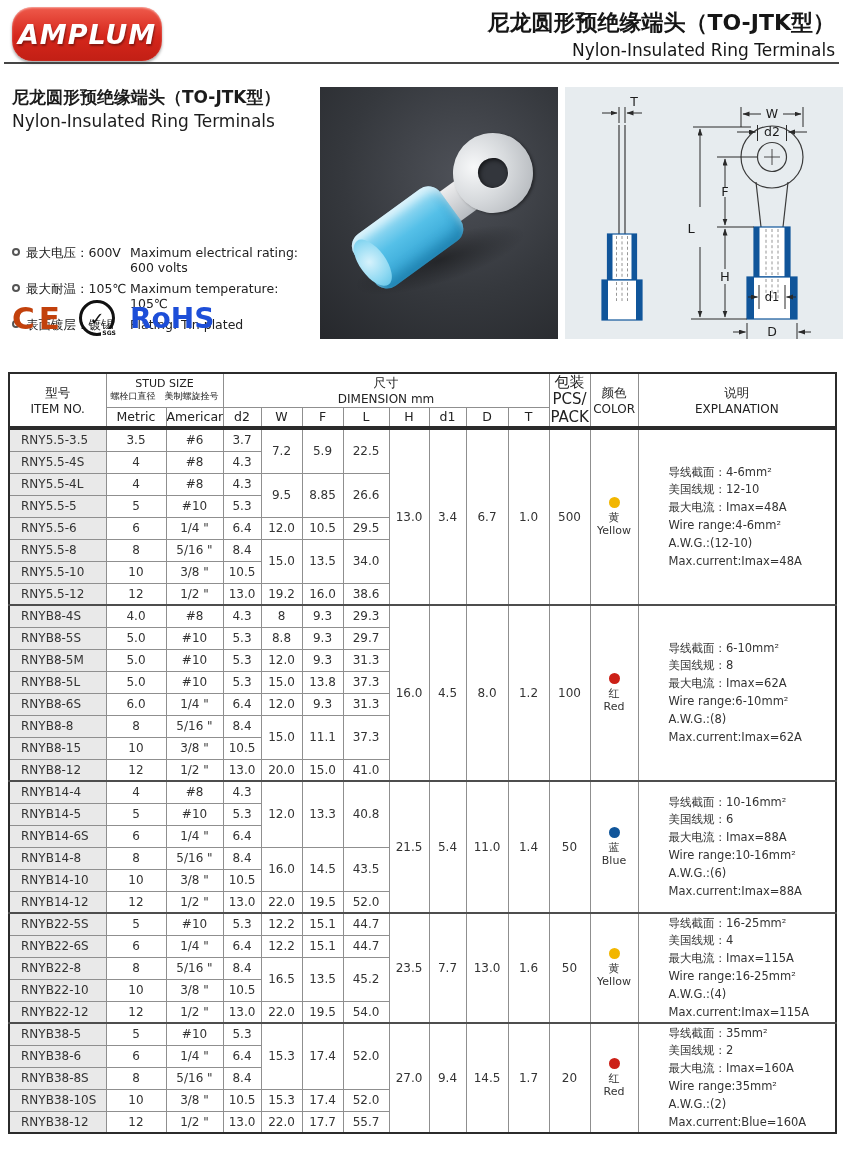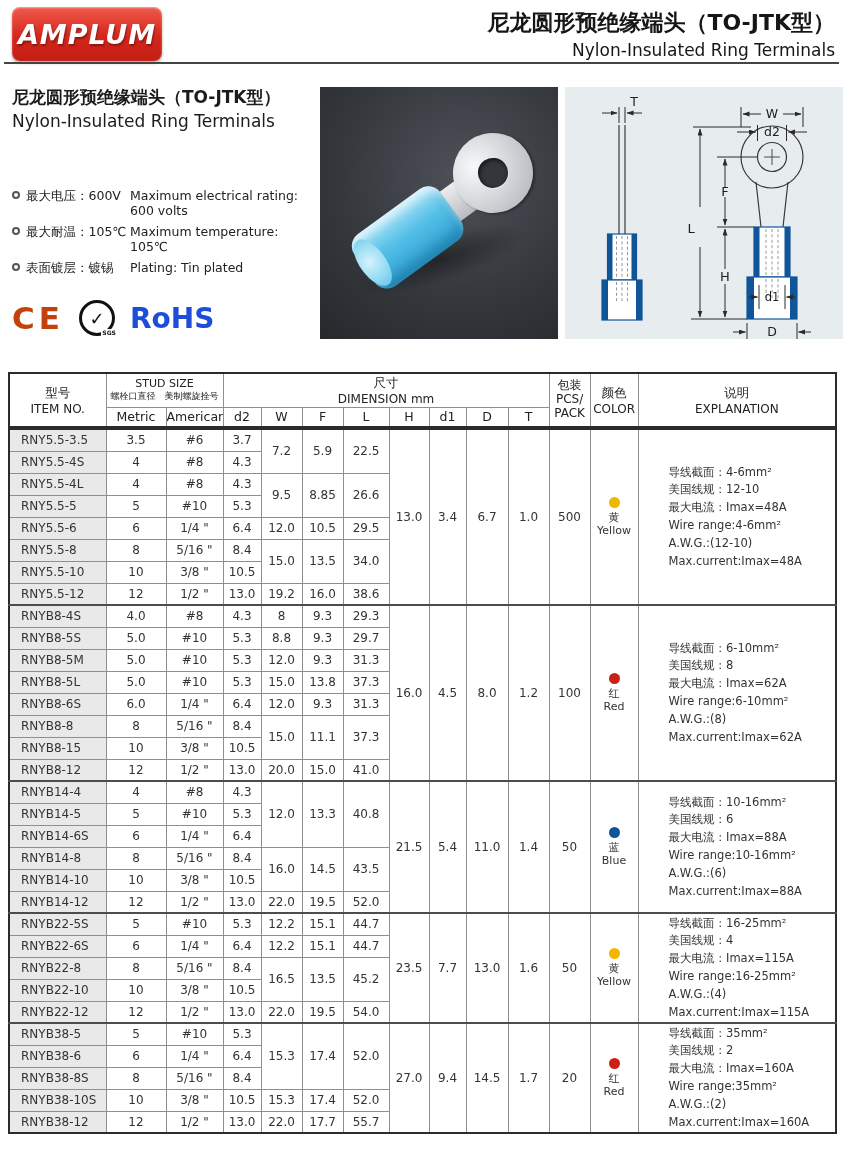--- a/index.html
+++ b/index.html
@@ -1,36 +1,36 @@
 <!DOCTYPE html>
 <html><head>
 <meta charset="utf-8">
 <style>
   *{box-sizing:border-box;margin:0;padding:0;}
   html,body{background:#fff;}
   .page{position:relative;width:843px;height:1158px;background:#fff;overflow:hidden;
         font-family:"DejaVu Sans","Liberation Sans",sans-serif;color:#222;}
 
   
-  .logo{position:absolute;left:12px;top:7px;width:150px;height:54px;border-radius:8px;
+  .logo{position:absolute;left:12px;top:7px;width:150px;height:54px;border-radius:20px;
         background:linear-gradient(180deg,#ef5a4b 0%,#d5261b 55%,#c21f15 100%);
         box-shadow:0 2px 3px rgba(0,0,0,.35), inset 0 1px 2px rgba(255,255,255,.5);
         display:flex;align-items:center;justify-content:center;}
   .logo span{color:#fff;font-weight:bold;font-style:italic;font-size:27px;letter-spacing:1px;
         text-shadow:1px 2px 2px rgba(0,0,0,.35);}
   .titles{position:absolute;right:8px;top:8px;text-align:right;}
   .title-zh{font-size:22px;font-weight:bold;color:#161616;}
   .title-en{font-size:17px;color:#161616;margin-top:2px;}
   .hr-line{position:absolute;left:4px;right:4px;top:62px;border-top:2px solid #454545;}
 
   
   .intro{position:absolute;left:12px;top:86px;width:302px;}
   .intro-zh{font-size:17px;font-weight:bold;color:#1c1c1c;}
   .intro-en{font-size:17px;color:#1c1c1c;margin-top:2px;}
-  .specs{margin-top:57px;}
+  .specs{margin-top:114px;}
   .spec{display:flex;align-items:flex-start;margin-bottom:6px;font-size:12.5px;color:#222;}
   .bullet{width:8px;height:8px;border:2px solid #555;border-radius:50%;margin:3px 6px 0 0;flex:none;}
   .spec .zh{width:104px;flex:none;}
   .spec .en{flex:1;}
   .certs{position:absolute;left:12px;top:300px;display:flex;align-items:center;gap:15px;}
   .ce{font-size:31px;font-weight:bold;letter-spacing:4px;color:#c2410c;}
   .sgs{width:36px;height:36px;border:3px solid #111;border-radius:50%;position:relative;
        display:flex;align-items:center;justify-content:center;font-weight:bold;font-size:18px;color:#111;}
   .sgs small{position:absolute;bottom:-3px;right:-5px;font-size:6px;background:#fff;padding:0 1px;color:#111;}
   .rohs{font-size:28px;font-weight:bold;color:#1d4ed8;}
@@ -63,21 +63,21 @@
   .tablewrap{position:absolute;left:8px;top:372px;width:827px;}
   table.spec-table{border-collapse:collapse;table-layout:fixed;width:827px;color:#333;}
   .spec-table th,.spec-table td{border:1px solid #8f8f8f;text-align:center;vertical-align:middle;
         padding:0;overflow:hidden;}
   .head-table{border:2px solid #2b2b2b;}
   .head-table th{font-weight:normal;color:#222;background:#fff;}
   .hr1 th{height:34px;}
   .hr2 th{height:20px;font-size:12.5px;}
   .h-zh{font-size:12.5px;} .h-en{font-size:12px;}
   .stud .s1{font-size:11px;} .stud .s2{font-size:9px;letter-spacing:0;}
-  .pack-h div{font-size:12px;line-height:1.15;}
+  .pack-h div{font-size:15px;line-height:1.15;}
   .body-table{border:2px solid #2b2b2b;}
   .body-table td{height:22px;font-size:12px;color:#333;}
   .body-table td.item{background:#e9e9e9;text-align:left;padding-left:11px;}
   .body-table tr.grp td{border-top:2px solid #4d4d4d;}
   td.color-cell{line-height:1.15;font-size:11px;}
   td.color-cell .dot{display:inline-block;width:11px;height:11px;border-radius:50%;margin-bottom:1px;}
   td.expl-cell{text-align:left;padding-left:30px;font-size:11.5px;line-height:1.55;color:#333;}
 </style>
 </head>
 <body>
@@ -598,21 +598,21 @@
             <td rowspan="5">14.5</td>
             <td rowspan="5">1.7</td>
             <td rowspan="5">20</td>
             <td class="color-cell" rowspan="5"><span class="dot" style="background: rgb(204, 32, 23);"></span><div>红</div><div>Red</div></td>
             <td class="expl-cell" rowspan="5">
               <div>导线截面：35mm²</div>
               <div>美国线规：2</div>
               <div>最大电流：Imax=160A</div>
               <div>Wire range:35mm²</div>
               <div>A.W.G.:(2)</div>
-              <div>Max.current:Imax=160A</div>
+              <div>Max.current:Blue=160A</div>
             </td>
           </tr>
           <tr>
             <td class="item">RNYB38-6</td>
             <td>6</td>
             <td>1/4 "</td>
             <td>6.4</td>
           </tr>
           <tr>
             <td class="item">RNYB38-8S</td>

